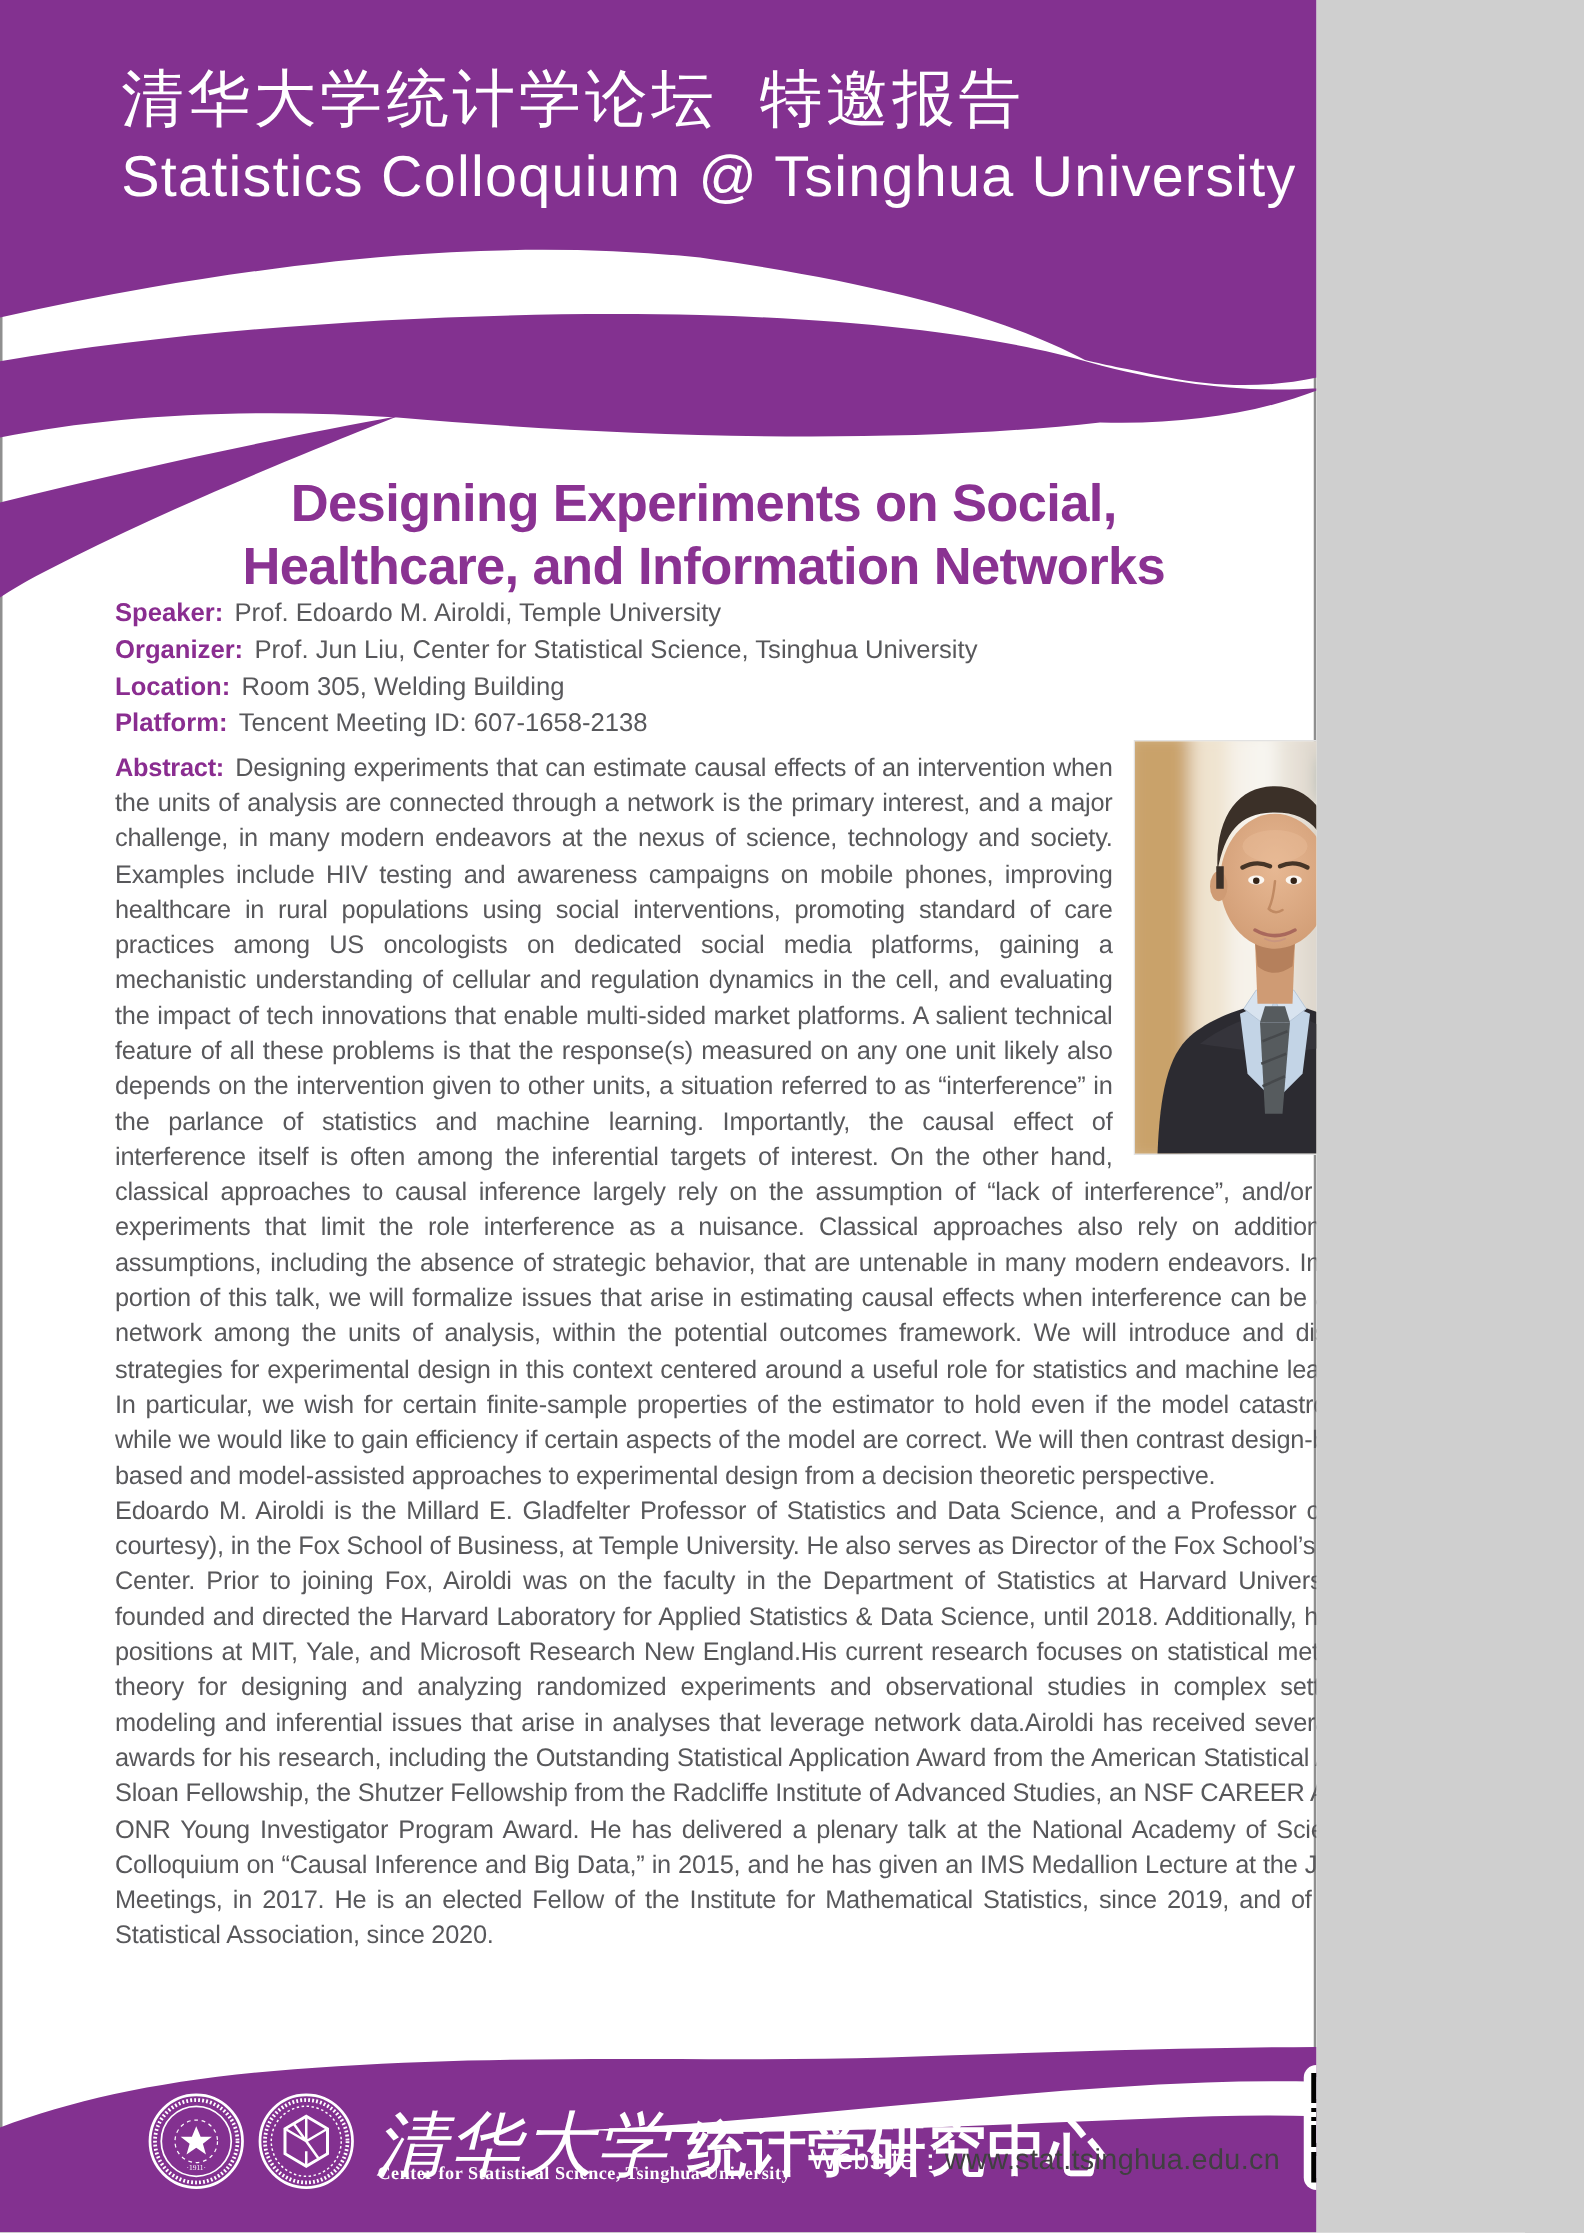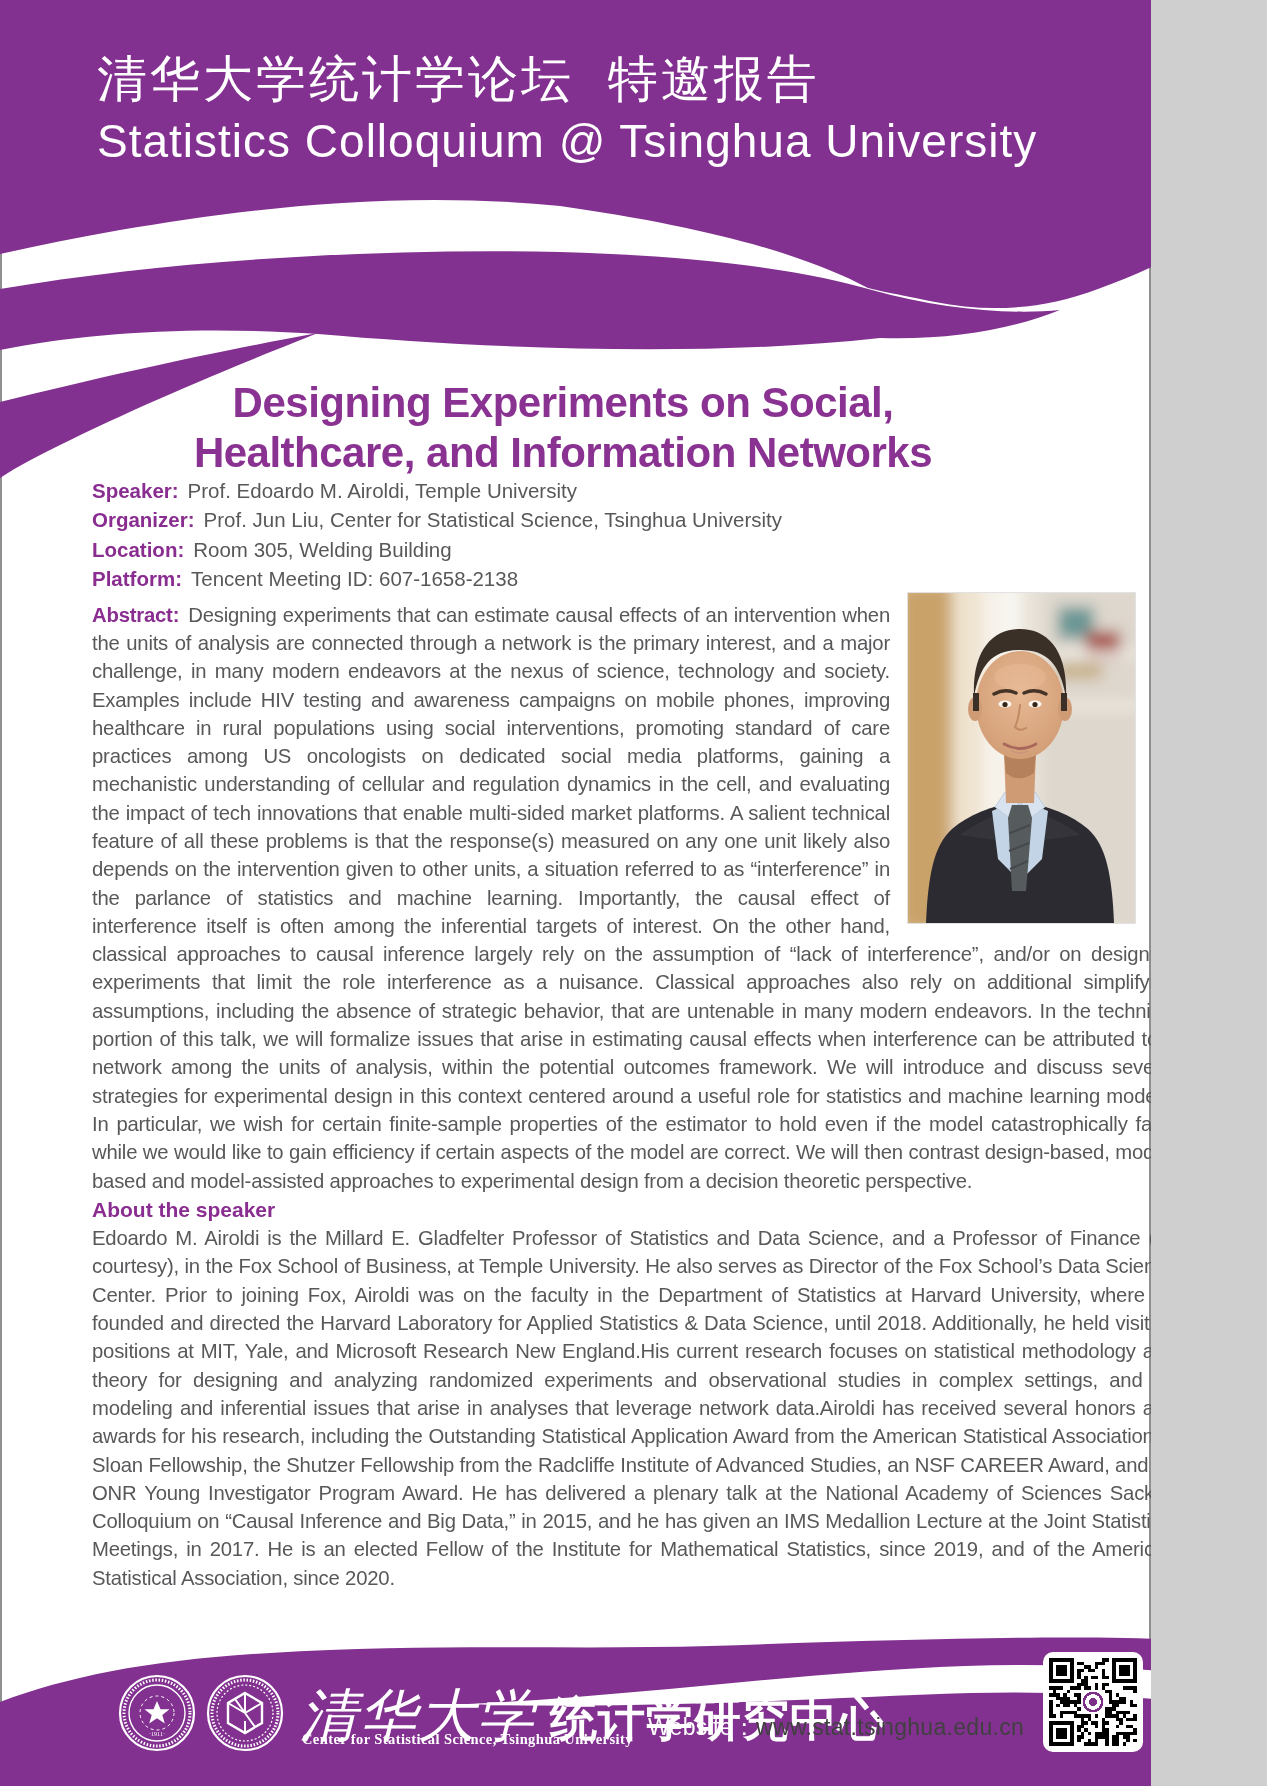--- a/index.html
+++ b/index.html
@@ -1,17 +1,17 @@
 <!DOCTYPE html>
 <html><head>
 <meta charset="utf-8">
 <style>
   html,body{margin:0;padding:0;background:#cfcfcf;}
   .poster{
-    position:relative;width:1151px;height:1786px;background:#ffffff;
+    position:relative;width:1053px;height:1786px;background:#ffffff;
     font-family:"Liberation Sans", sans-serif;overflow:hidden;
     box-shadow: inset 0 0 0 2px #8f8f8f;
   }
   svg{display:block;}
   .wave-top{position:absolute;top:0;left:0;z-index:0;}
   .wave-bottom{position:absolute;left:0;bottom:0;z-index:0;}
   .hdr-zh{
     position:absolute;left:97px;top:46px;z-index:2;color:#ffffff;
     font-size:50px;letter-spacing:3px;white-space:pre;font-weight:400;
   }
@@ -163,21 +163,20 @@
 
           <path d="M112,112 C111,122 109,130 107,134 Q112,139 118,135" stroke="#c08a63" stroke-width="2" fill="none" stroke-linecap="round"></path>
           <path d="M96,151 Q112,160 128,151" stroke="#a9685c" stroke-width="2.8" fill="none" stroke-linecap="round"></path>
           <path d="M104,158 Q112,162 120,158" stroke="#c9957f" stroke-width="1.5" fill="none" stroke-linecap="round"></path>
           <ellipse cx="112" cy="84" rx="26" ry="13" fill="#e9bd98" opacity="0.45"></ellipse>
         </svg>
       </span>
       <span class="lbl">Abstract:</span><span>Designing experiments that can estimate causal effects of an intervention when the units of analysis are connected through a network is the primary interest, and a major challenge, in many modern endeavors at the nexus of science, technology and society. Examples include HIV testing and awareness campaigns on mobile phones, improving healthcare in rural populations using social interventions, promoting standard of care practices among US oncologists on dedicated social media platforms, gaining a mechanistic understanding of cellular and regulation dynamics in the cell, and evaluating the impact of tech innovations that enable multi-sided market platforms.  A salient technical feature of all these problems is that the response(s) measured on any one unit likely also depends on the intervention given to other units, a situation referred to as “interference” in the parlance of statistics and machine learning. Importantly, the causal effect of interference itself is often among the inferential targets of interest. On the other hand, classical approaches to causal inference largely rely on the assumption of “lack of interference”, and/or on designing experiments that limit the role interference as a nuisance. Classical approaches also rely on additional simplifying assumptions, including the absence of strategic behavior, that are untenable in many modern endeavors.  In the technical portion of this talk, we will formalize issues that arise in estimating causal effects when interference can be attributed to a network among the units of analysis, within the potential outcomes framework. We will introduce and discuss several strategies for experimental design in this context centered around a useful role for statistics and machine learning models. In particular, we wish for certain finite-sample properties of the estimator to hold even if the model catastrophically fails, while we would like to gain efficiency if certain aspects of the model are correct. We will then contrast design-based, model-based and model-assisted approaches to experimental design from a decision theoretic perspective.</span>
     </p>
 
-    <div class="about-hd">About the speaker</div>
     <p class="body-par about-par">Edoardo M. Airoldi is the Millard E. Gladfelter Professor of Statistics and Data Science, and a Professor of Finance (by courtesy), in the Fox School of Business, at Temple University. He also serves as Director of the Fox School’s Data Science Center. Prior to joining Fox, Airoldi was on the faculty in the Department of Statistics at Harvard University, where he founded and directed the Harvard Laboratory for Applied Statistics &amp; Data Science, until 2018. Additionally, he held visiting positions at MIT, Yale, and Microsoft Research New England.His current research focuses on statistical methodology and theory for designing and analyzing randomized experiments and observational studies in complex settings, and on modeling and inferential issues that arise in analyses that leverage network data.Airoldi has received several honors and awards for his research, including the Outstanding Statistical Application Award from the American Statistical Association, a Sloan Fellowship, the Shutzer Fellowship from the Radcliffe Institute of Advanced Studies, an NSF CAREER Award, and an ONR Young Investigator Program Award. He has delivered a plenary talk at the National Academy of Sciences Sackler Colloquium on “Causal Inference and Big Data,” in 2015, and he has given an IMS Medallion Lecture at the Joint Statistical Meetings, in 2017. He is an elected Fellow of the Institute for Mathematical Statistics, since 2019, and of the American Statistical Association, since 2020.</p>
   </div>
 
   <svg class="wave-bottom" width="1267" height="170" viewBox="0 0 1267 170">
     <path fill="#833190" d="M0,170 L0,86 C70,60 150,44 270,37 C430,27 570,34 710,30 C860,25 1010,20 1125,22 C1185,23 1232,28 1267,37 L1267,170 Z"></path>
     <path fill="#ffffff" d="M468,88 C640,80 800,56 965,50 C1070,46 1180,54 1267,68 L1267,100 C1180,82 1075,74 970,77 C820,82 640,94 468,88 Z"></path>
   </svg>
 
   <svg class="seal" style="left:117px;top:1673px;" width="80" height="80" viewBox="0 0 80 80">
     <circle cx="40" cy="40" r="37" fill="none" stroke="#fff" stroke-width="2.2"></circle>

